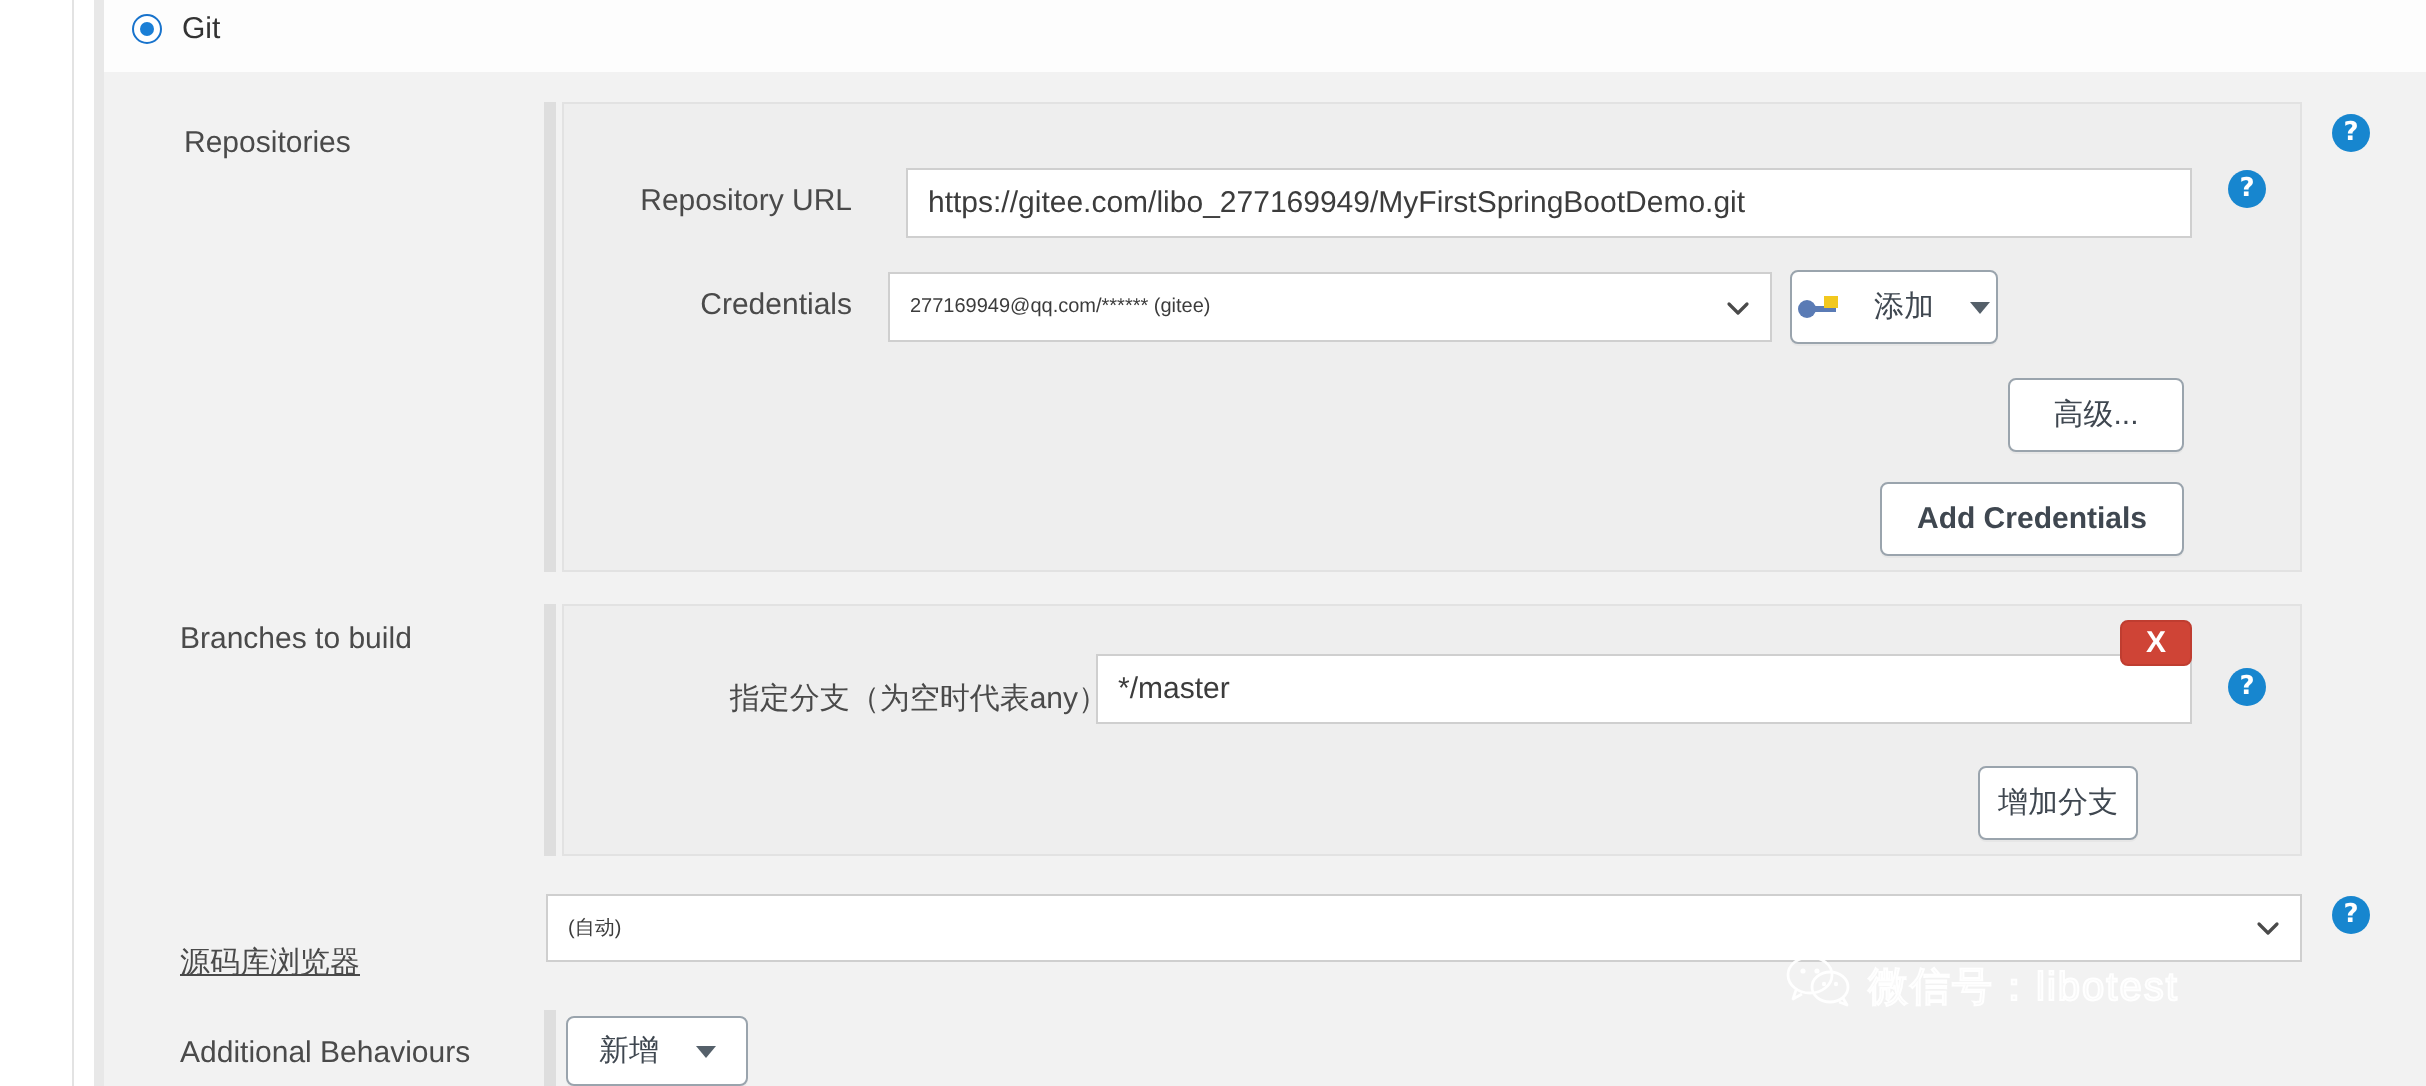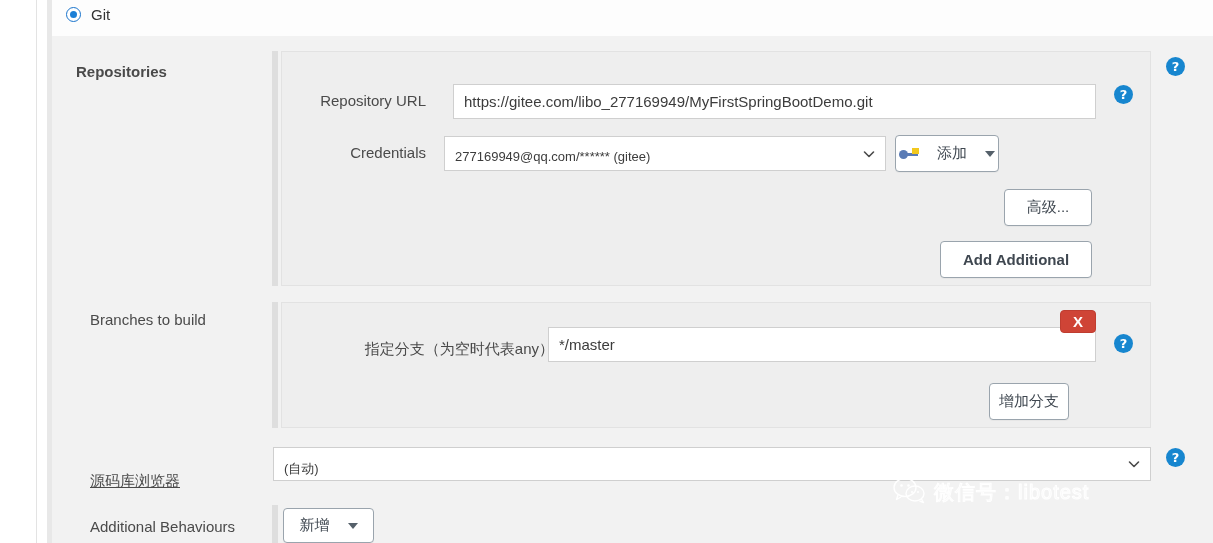--- a/index.html
+++ b/index.html
@@ -136,23 +136,24 @@
     align-items: center;
     outline: none;
   }
 
   
   .sel {
     position: absolute;
     background: #ffffff;
     border: 1px solid #cfcfcf;
     box-sizing: border-box;
-    font-size: 13px;
+    font-size: 10px;
     color: #3c3c3c;
     display: flex;
+    align-items: center;
     padding: 12px 10px;
   }
   .sel .caret {
     position: absolute;
     right: 11px;
     top: 50%;
     width: 11px; height: 11px;
     margin-top: -6px;
   }
   .sel .caret svg { display:block; }
@@ -274,21 +275,21 @@
 
   <div class="page">
 
     <div class="scm-header">
       <div class="radio-row">
         <span class="radio"></span>
         <span class="radio-label">Git</span>
       </div>
     </div>
 
-    <div class="row-label" style="left:24px; top:63px;font-weight:bold;">Repositories</div>
+    <div class="row-label" style="left:40px; top:63px;">Repositories</div>
 
     <div class="marker" style="left:220px; top:51px; height:235px;"></div>
 
     <div class="block" style="left:229px; top:51px; width:870px; height:235px;">
     </div>
 
     <div class="sub-label" style="left:264px; top:92px; width:110px;">Repository URL</div>
     <input class="txt" style="left: 401px; top: 84px; width: 643px; height: 35px;" value="https://gitee.com/libo_277169949/MyFirstSpringBootDemo.git">
     <div class="help" style="left:1062px; top:85px;">?</div>
 
@@ -310,21 +311,21 @@
       </span>
       <span>添加</span>
       <span class="tri"></span>
     </div>
 
     <div class="btn" style="left:952px; top:189px; width:88px; height:37px;">
       <span>高级...</span>
     </div>
 
     <div class="btn bold" style="left:888px; top:241px; width:152px; height:37px;">
-      <span>Add Additional</span>
+      <span>Add Credentials</span>
     </div>
 
     <div class="help" style="left:1114px; top:57px;">?</div>
 
     <div class="row-label" style="left:38px; top:311px;">Branches to build</div>
 
     <div class="marker" style="left:220px; top:302px; height:126px;"></div>
 
     <div class="block" style="left:229px; top:302px; width:870px; height:126px;">
     </div>

